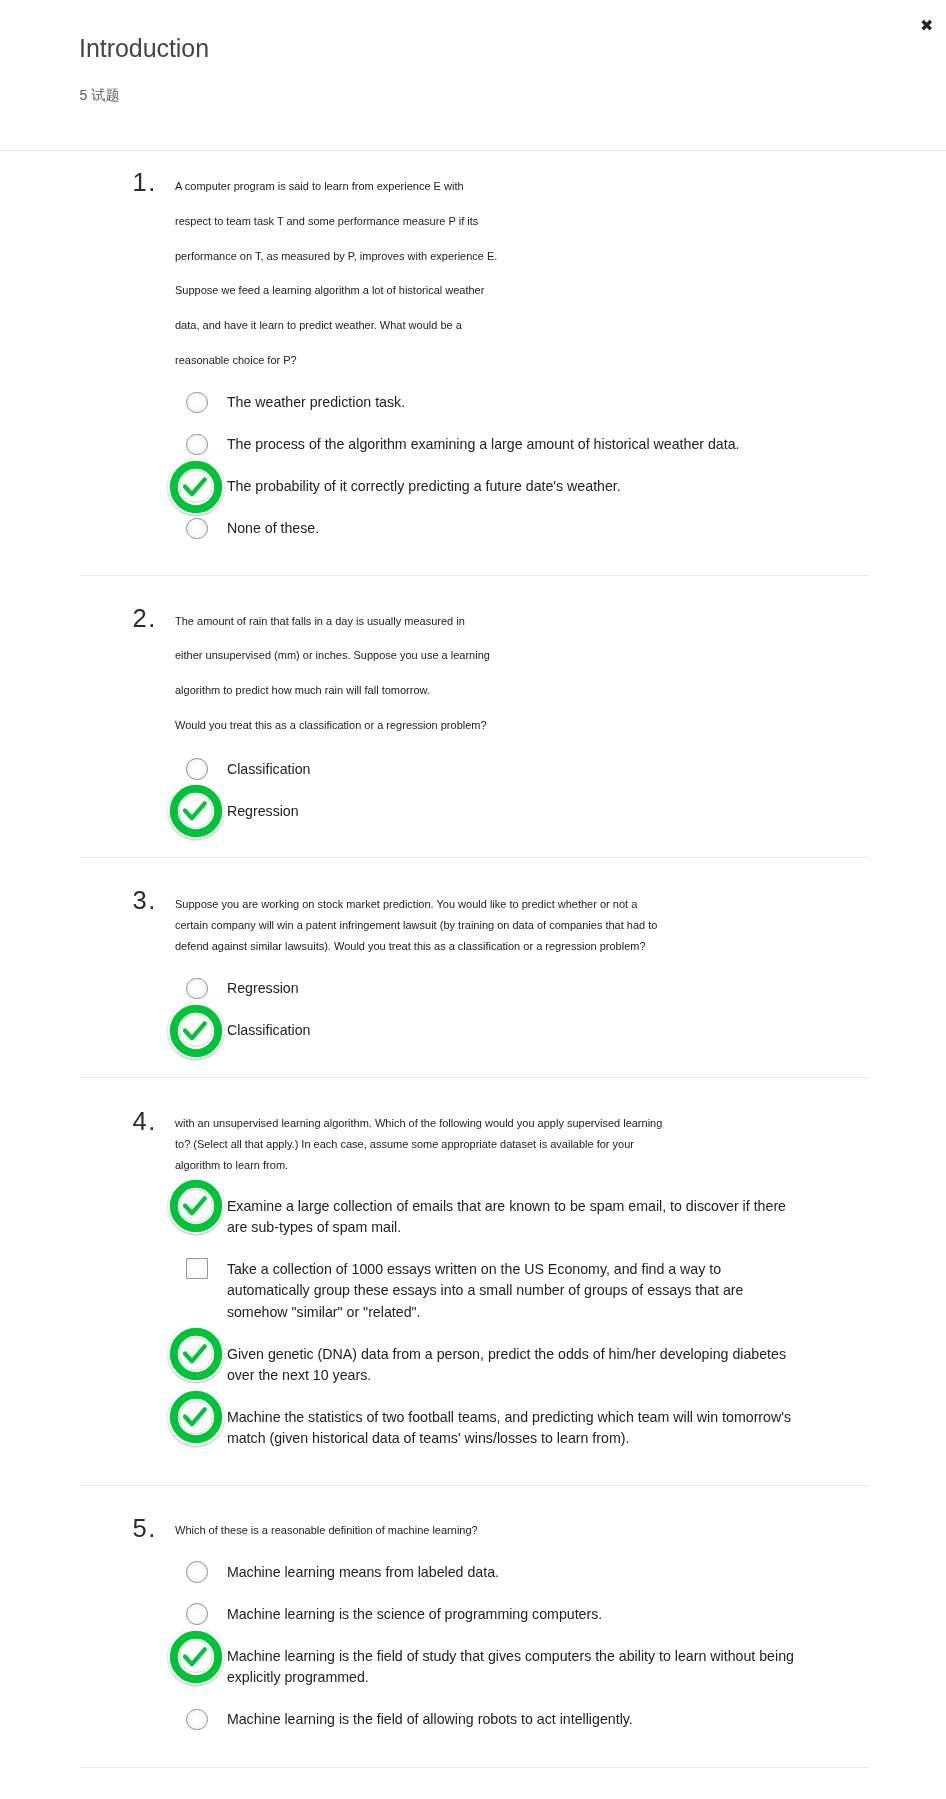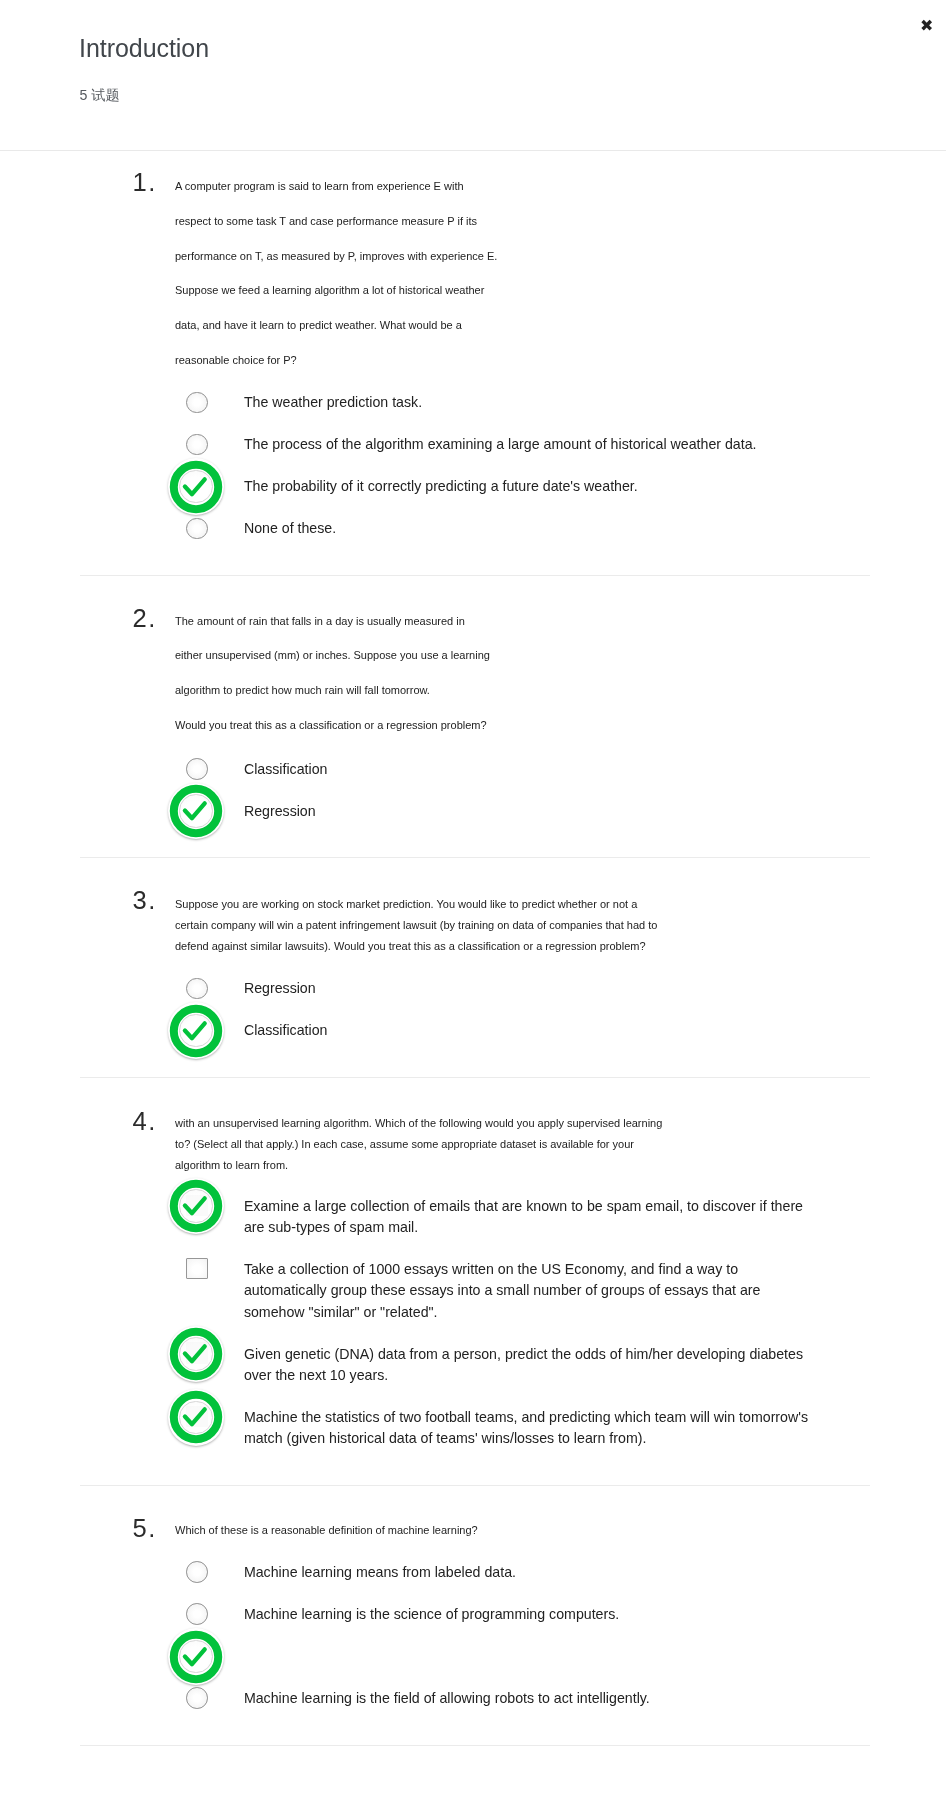--- a/index.html
+++ b/index.html
@@ -149,21 +149,20 @@
   .sel-ring {
     position: absolute;
     left: 9.9px; top: 10.5px;
     margin-left: -29px; margin-top: -29px;
   }
   .opt-text {
     font-size: 14.2px;
     color: #222;
     line-height: 21.3px;
     width: 600px;
-    margin-left: 17px;
   }
 </style>
 </head>
 <body>
 
 <div class="page">
   <div class="quiz-header">
     <div class="quiz-title">Introduction</div>
     <div class="quiz-subtitle">5 试题</div>
     <div class="close-button">
@@ -172,21 +171,21 @@
     <div class="header-rule"></div>
   </div>
   <div class="questions" id="questions">
       <div class="q-sep"></div>
       <div class="question q1 spaced first">
         <div class="q-inner">
           <div class="q-number">1.</div>
           <div class="q-body">
             <div class="q-text spaced">
               <div>A computer program is said to learn from experience E with</div>
-              <div>respect to some task T and case performance measure P if its</div>
+              <div>respect to team task T and some performance measure P if its</div>
               <div>performance on T, as measured by P, improves with experience E.</div>
               <div>Suppose we feed a learning algorithm a lot of historical weather</div>
               <div>data, and have it learn to predict weather. What would be a</div>
               <div>reasonable choice for P?</div>
             </div>
             <div class="options spaced">
               <div class="option">
                 <div class="marker">
                   <div class="radio-circle"></div>
                 </div>
@@ -384,20 +383,24 @@
               <div class="option">
                 <div class="marker">
                   <div class="sel-wrap">
                     <div class="sel-inner"></div>
                   </div>
                   <svg class="sel-ring" viewBox="0 0 58 58" width="58" height="58">
                     <circle cx="29" cy="29" r="22.2" fill="none" stroke="#02c23b" stroke-width="8.0"></circle>
                     <path d="M17.9 28.5 L25 36.2 L37.7 21.3" fill="none" stroke="#02c23b" stroke-width="4.3" stroke-linecap="round" stroke-linejoin="round"></path>
                   </svg>
                 </div>
+                <div class="opt-text">
+                  <div>Machine learning is the field of study that gives computers the ability to learn without being</div>
+                  <div>explicitly programmed.</div>
+                </div>
               </div>
               <div class="option">
                 <div class="marker">
                   <div class="radio-circle"></div>
                 </div>
                 <div class="opt-text">Machine learning is the field of allowing robots to act intelligently.</div>
               </div>
             </div>
           </div>
         </div>

